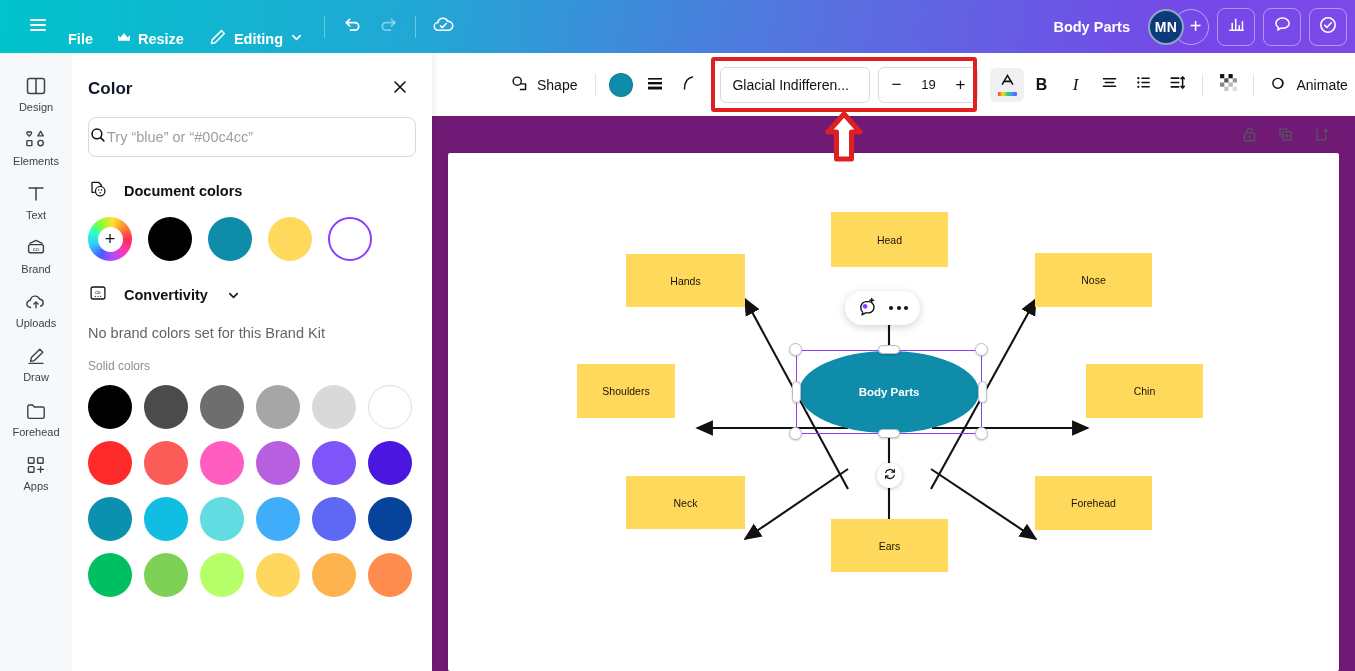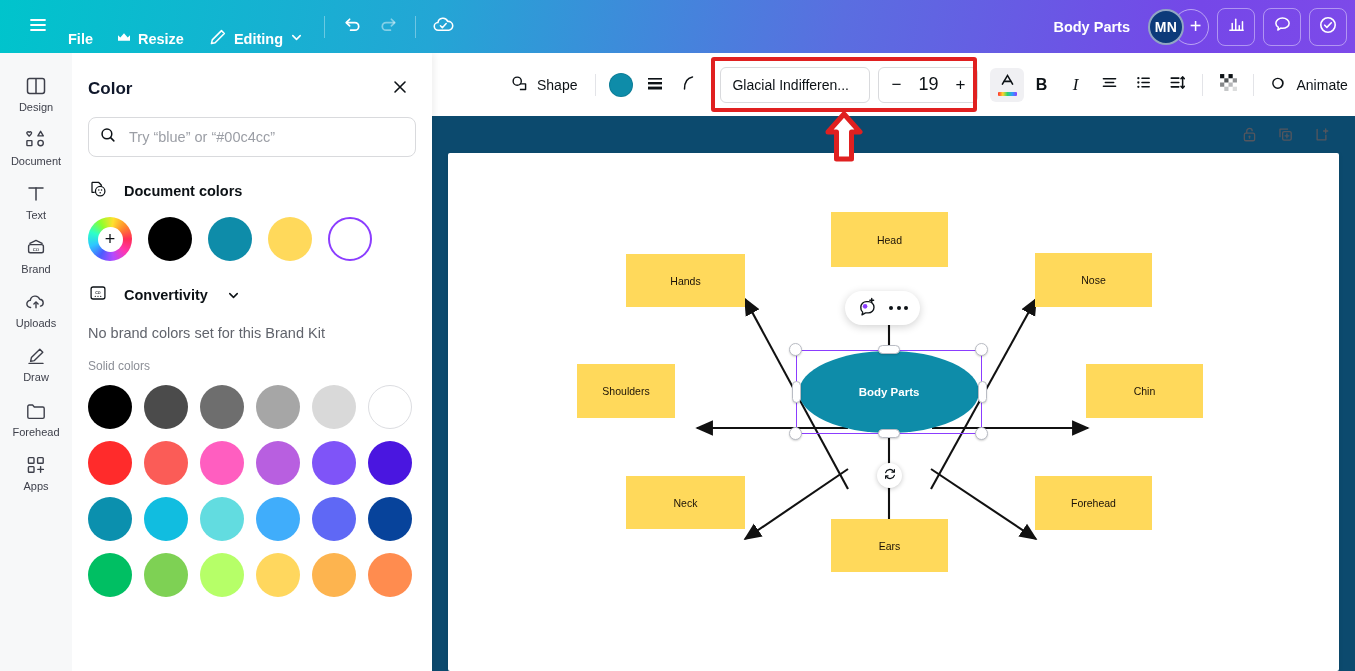--- a/index.html
+++ b/index.html
@@ -85,22 +85,22 @@
     display: flex; align-items: center; justify-content: space-between;
     padding: 22px 18px 10px 16px;
   }
   .panel-title { font-size: 17px; font-weight: 700; color: #0f172a; }
   .panel-close {
     width: 28px; height: 28px; border-radius: 5px; cursor: pointer;
     display: flex; align-items: center; justify-content: center;
   }
   .search-wrap { padding: 4px 16px 0; }
   .search-box {
-    display: flex; align-items: center; gap: 12px;
-    height: 40px; border: 1px solid #d9dadd; border-radius: 8px; padding: 0 10px;
+    display: flex; align-items: center; gap: 0;
+    height: 40px; border: 1px solid #d9dadd; border-radius: 8px; padding: 0 0;
     background: #fff;
   }
   .search-box input {
     border: 0; outline: none; width: 100%; font-size: 14.5px;
     font-family: "Liberation Sans", sans-serif; color: #0d1216; background: transparent;
   }
   .search-box input::placeholder { color: #9b9ea5; }
   .sec-head {
     display: flex; align-items: center; gap: 16px;
     padding: 22px 16px 0;
@@ -158,21 +158,21 @@
     display: flex; align-items: center; height: 36px;
     border: 1px solid #d9dadd; border-radius: 6px; background: #fff;
     padding: 0 4px; gap: 2px;
   }
   .size-btn {
     width: 26px; height: 28px; border-radius: 4px; cursor: pointer;
     display: flex; align-items: center; justify-content: center;
     font-size: 17px; color: #0d1216; line-height: 1;
   }
   .size-val {
-    width: 34px; text-align: center; font-size: 18px; color: #0d1216;
+    width: 34px; text-align: center; font-size: 13px; color: #0d1216;
     border: 0; outline: none; background: transparent;
     font-family: "Liberation Sans", sans-serif;
   }
   .redbox {
     position: absolute; left: 279px; top: 4px; width: 266px; height: 55px;
     border: 4px solid #e02020; border-radius: 3px; pointer-events: none; z-index: 2;
   }
   .red-arrow {
     position: absolute; left: 823px; top: 111px; width: 42px; height: 52px; z-index: 22;
   }
@@ -187,21 +187,21 @@
   }
   .animate-chip {
     display: flex; align-items: center; gap: 7px; height: 34px;
     padding: 0 10px 0 8px; border-radius: 6px; cursor: pointer;
     font-size: 14px; color: #0d1216;
   }
 
   
   .canvas-area {
     position: absolute; top: 116px; left: 432px; width: 923px; height: 555px;
-    background: #0c4a6e;
+    background: #701a75;
     z-index: 10;
   }
   .canvas-tools {
     position: absolute; right: 18px; top: 4px; display: flex; gap: 4px;
   }
   .ct-btn {
     width: 32px; height: 32px; border-radius: 6px; cursor: pointer;
     display: flex; align-items: center; justify-content: center;
   }
   .page {
@@ -381,21 +381,21 @@
 
     <div class="rail-item">
       <span class="rail-ico">
         <svg width="24" height="24" viewBox="0 0 24 24" fill="none" stroke="#3d3f4a" stroke-width="1.4" stroke-linejoin="round">
           <path d="M5.2 4.2c1-.9 2.4-.3 2.4.9 0 1-1.2 2-2.4 3-1.2-1-2.4-2-2.4-3 0-1.2 1.4-1.8 2.4-.9z"></path>
           <path d="M16.6 3.3l2.7 4.6h-5.4z"></path>
           <rect x="2.9" y="12.6" width="5" height="5" rx=".5"></rect>
           <circle cx="16.6" cy="15.1" r="2.7"></circle>
         </svg>
       </span>
-      <span class="rail-label">Document</span>
+      <span class="rail-label">Elements</span>
     </div>
 
     <div class="rail-item">
       <span class="rail-ico">
         <svg width="24" height="24" viewBox="0 0 24 24" fill="none" stroke="#3d3f4a" stroke-width="1.5" stroke-linecap="round">
           <path d="M5 6h14"></path>
             <path d="M12 6v12"></path>
         </svg>
       </span>
       <span class="rail-label">Text</span>

